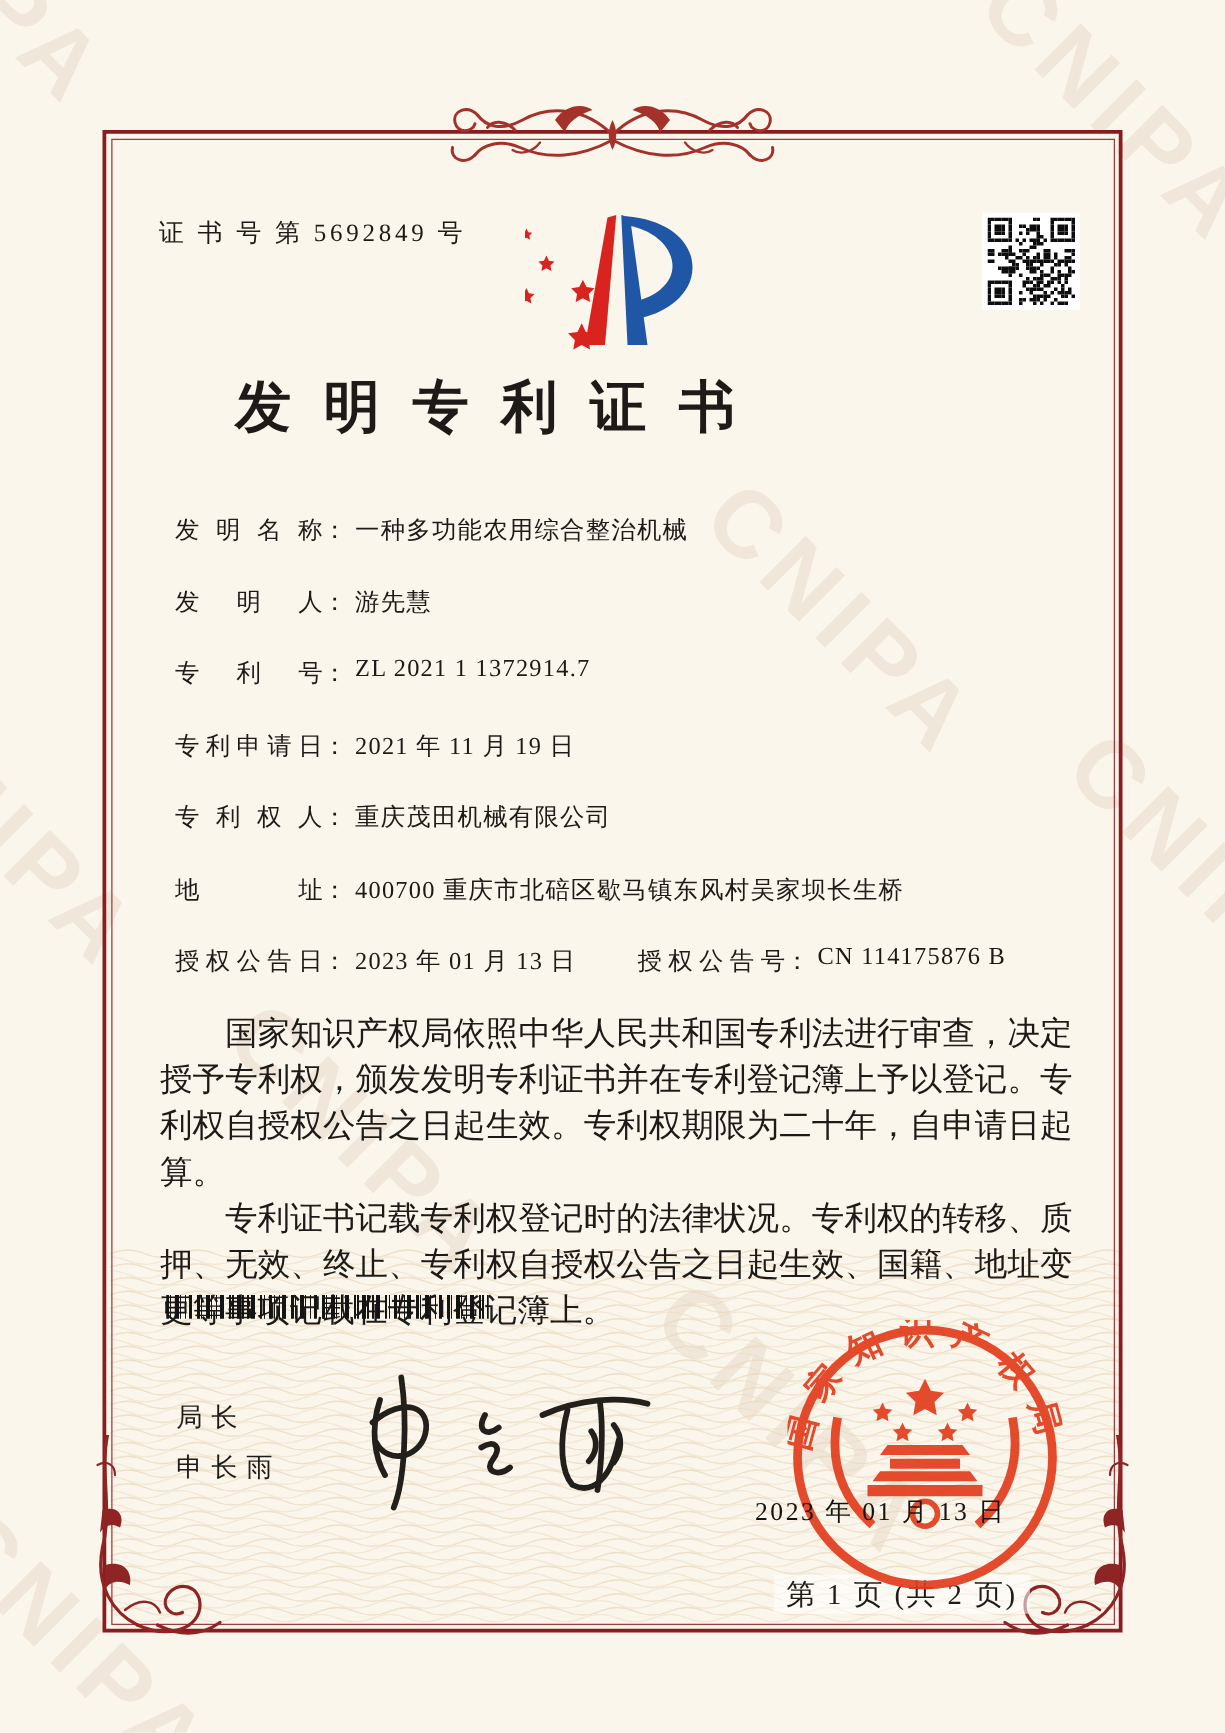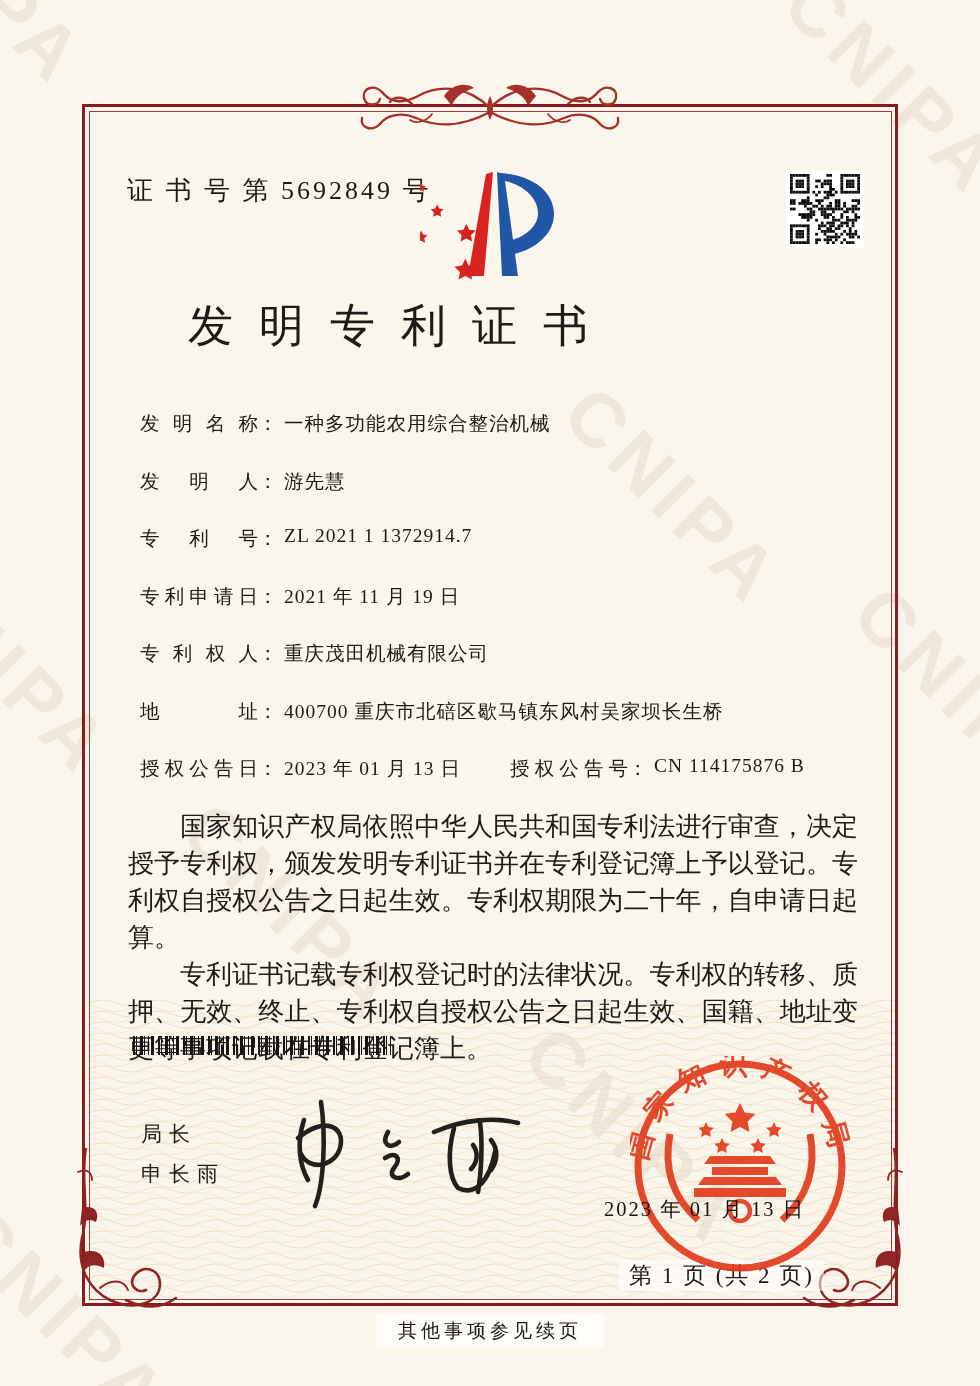--- a/index.html
+++ b/index.html
@@ -31,31 +31,31 @@
     position:absolute;left:82px;top:104px;width:816px;height:1202px;
     border:3.5px solid #8a1b1e;z-index:2;box-sizing:border-box;
   }
   .frame-inner{position:absolute;inset:3.5px;border:1.5px solid #9a3d3c;}
 
   .ornament{position:absolute;z-index:3;}
 
   
   .cert-no{
     position:absolute;left:127px;top:173px;z-index:4;
-    font-size:26px;letter-spacing:3px;
+    font-size:20px;letter-spacing:3px;
   }
   .logo{position:absolute;left:420px;top:166px;width:150px;height:122px;z-index:4;}
   .qr{
     position:absolute;left:786px;top:170px;width:78px;height:78px;
     background:#ffffff;z-index:4;padding:4px;box-sizing:border-box;
   }
 
   .title{
     position:absolute;left:0;top:296px;width:776px;z-index:4;
-    text-align:center;font-size:45px;font-weight:normal;
+    text-align:center;font-size:45px;font-weight:bold;
     letter-spacing:26px;padding-left:26px;box-sizing:border-box;
   }
 
   
   .rows{position:absolute;left:140px;top:410px;width:740px;z-index:4;}
   .row{position:relative;height:26px;margin-bottom:31.5px;font-size:19.5px;white-space:nowrap;}
   .flabel{display:inline-flex;justify-content:space-between;width:118px;vertical-align:top;}
   .fcolon{display:inline-block;width:16px;vertical-align:top;}
   .fvalue{display:inline-block;margin-left:10px;vertical-align:top;letter-spacing:1px;}
   .pair2{position:absolute;left:370px;top:0;}
@@ -648,17 +648,14 @@
         <path d="M40,78 Q30,130 68,164" fill="none" stroke-width="7"></path>
         <path d="M180,78 Q190,130 152,164" fill="none" stroke-width="7"></path>
       </g>
     </g>
   </svg>
   <div class="seal-date">2023 年 01 月 13 日</div>
 
   <div class="page-indicator">
     <span>第 1 页 (共 2 页)</span>
   </div>
-  <div class="continuation">
-    <span>其他事项参见续页</span>
-  </div>
 
 </div>
 
 </body></html>

